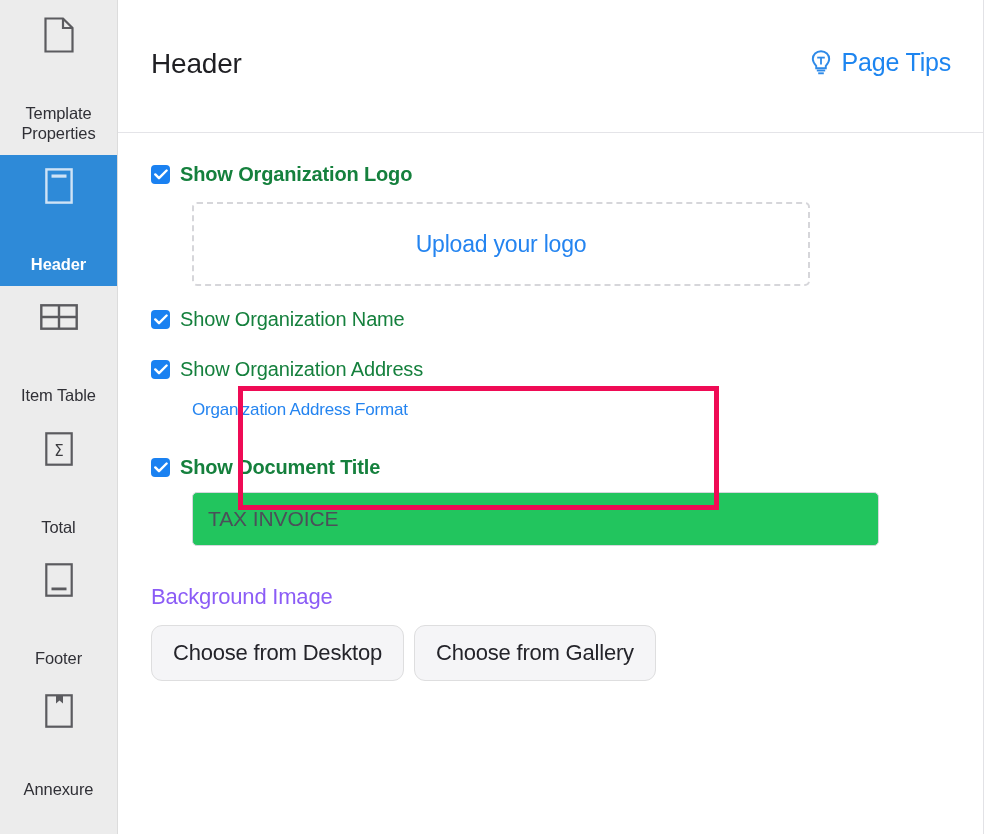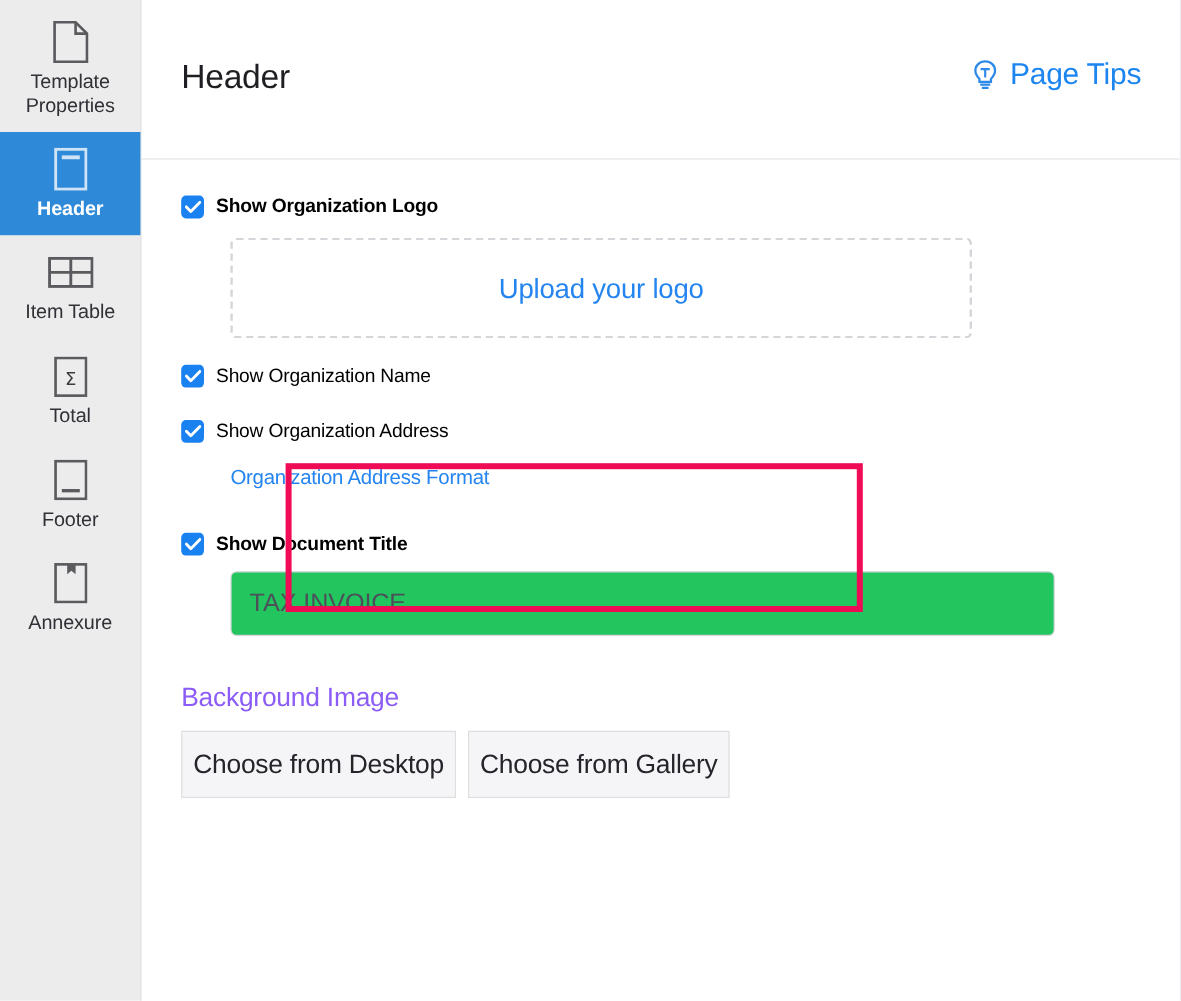--- a/index.html
+++ b/index.html
@@ -34,20 +34,21 @@
   }
   .side-item {
     width: 100%;
     padding: 14px 4px 12px 4px;
     display: flex;
     flex-direction: column;
     align-items: center;
     justify-content: flex-start;
     cursor: pointer;
     user-select: none;
+    gap: 45px;
   }
   .side-item .si-icon {
     display: block;
     height: 34px;
     margin-bottom: 6px;
     display: flex;
     align-items: center;
     justify-content: center;
   }
   .side-item .si-label {
@@ -116,22 +117,22 @@
     background: #1a81f1;
     display: inline-flex;
     align-items: center;
     justify-content: center;
     cursor: pointer;
     margin-right: 10px;
   }
   .cb svg { display: block; }
 
   .cb-label {
-    font-size: 16px;
-    color: #000000;
+    font-size: 20px;
+    color: #15803d;
     letter-spacing: -0.15px;
   }
   .cb-label.bold { font-weight: bold; }
 
   .upload-box {
     margin: 16px 0 0 41px;
     width: 618px;
     height: 84px;
     border: 2px dashed #d6d6da;
     border-radius: 5px;
@@ -190,24 +191,24 @@
   .bg-label {
     margin: 38px 0 0 0;
     font-size: 22px;
     color: #8b5cf6;
     letter-spacing: -0.2px;
   }
 
   .btn-row { margin-top: 15px; display: flex; gap: 10px; }
   .btn {
     height: 56px;
-    padding: 0 9px;
+    padding: 0 21px;
     background: #f5f5f7;
     border: 1px solid #dededf;
-    border-radius: 0;
+    border-radius: 11px;
     font-family: "Liberation Sans", sans-serif;
     font-size: 22px;
     color: #24242a;
     cursor: pointer;
     letter-spacing: -0.2px;
   }
 </style>
 </head>
 <body>
 

